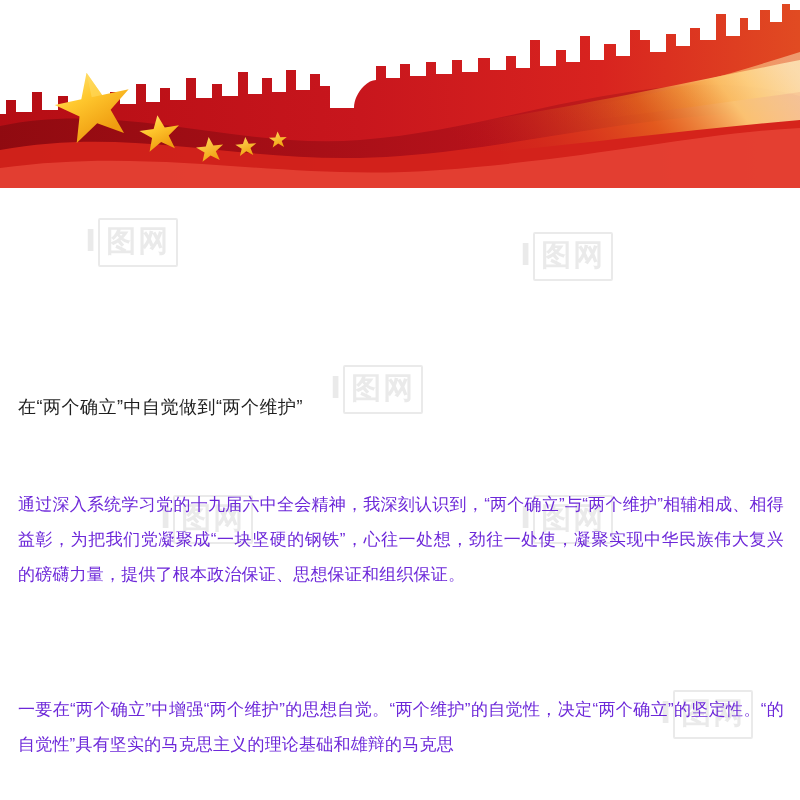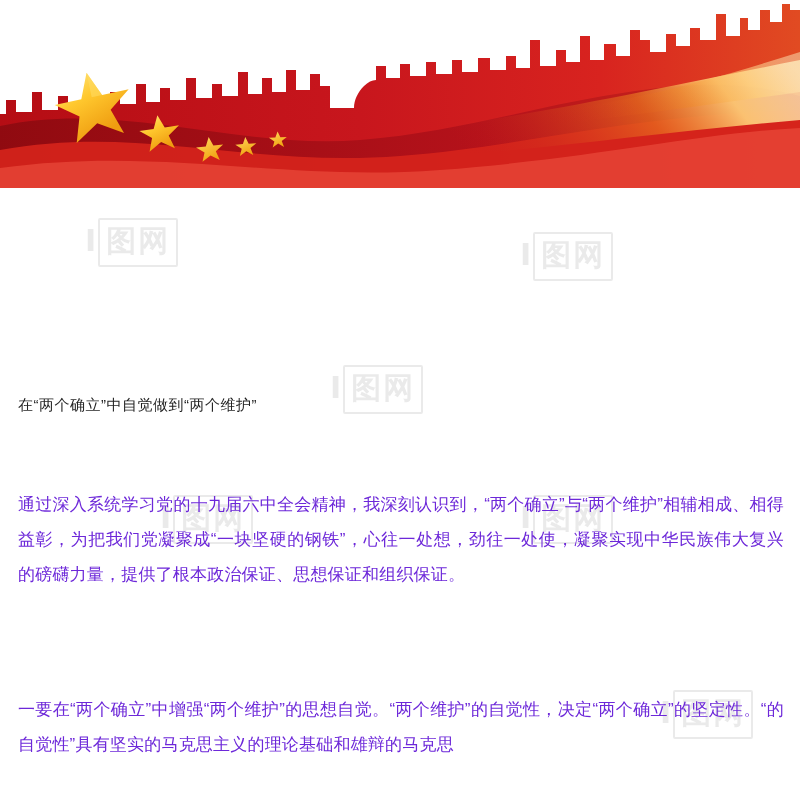--- a/index.html
+++ b/index.html
@@ -56,21 +56,21 @@
     position: absolute;
     left: 0;
     top: 193px;
     width: 800px;
     padding: 0;
   }
   .doc-title {
     position: absolute;
     left: 18px;
     top: 200px;
-    font-size: 15px;
+    font-size: 18px;
     line-height: 1.6;
     color: #1f1f1f;
     letter-spacing: 0.5px;
   }
   .doc-para {
     position: absolute;
     left: 18px;
     width: 766px;
     font-size: 17px;
     line-height: 2.05;

